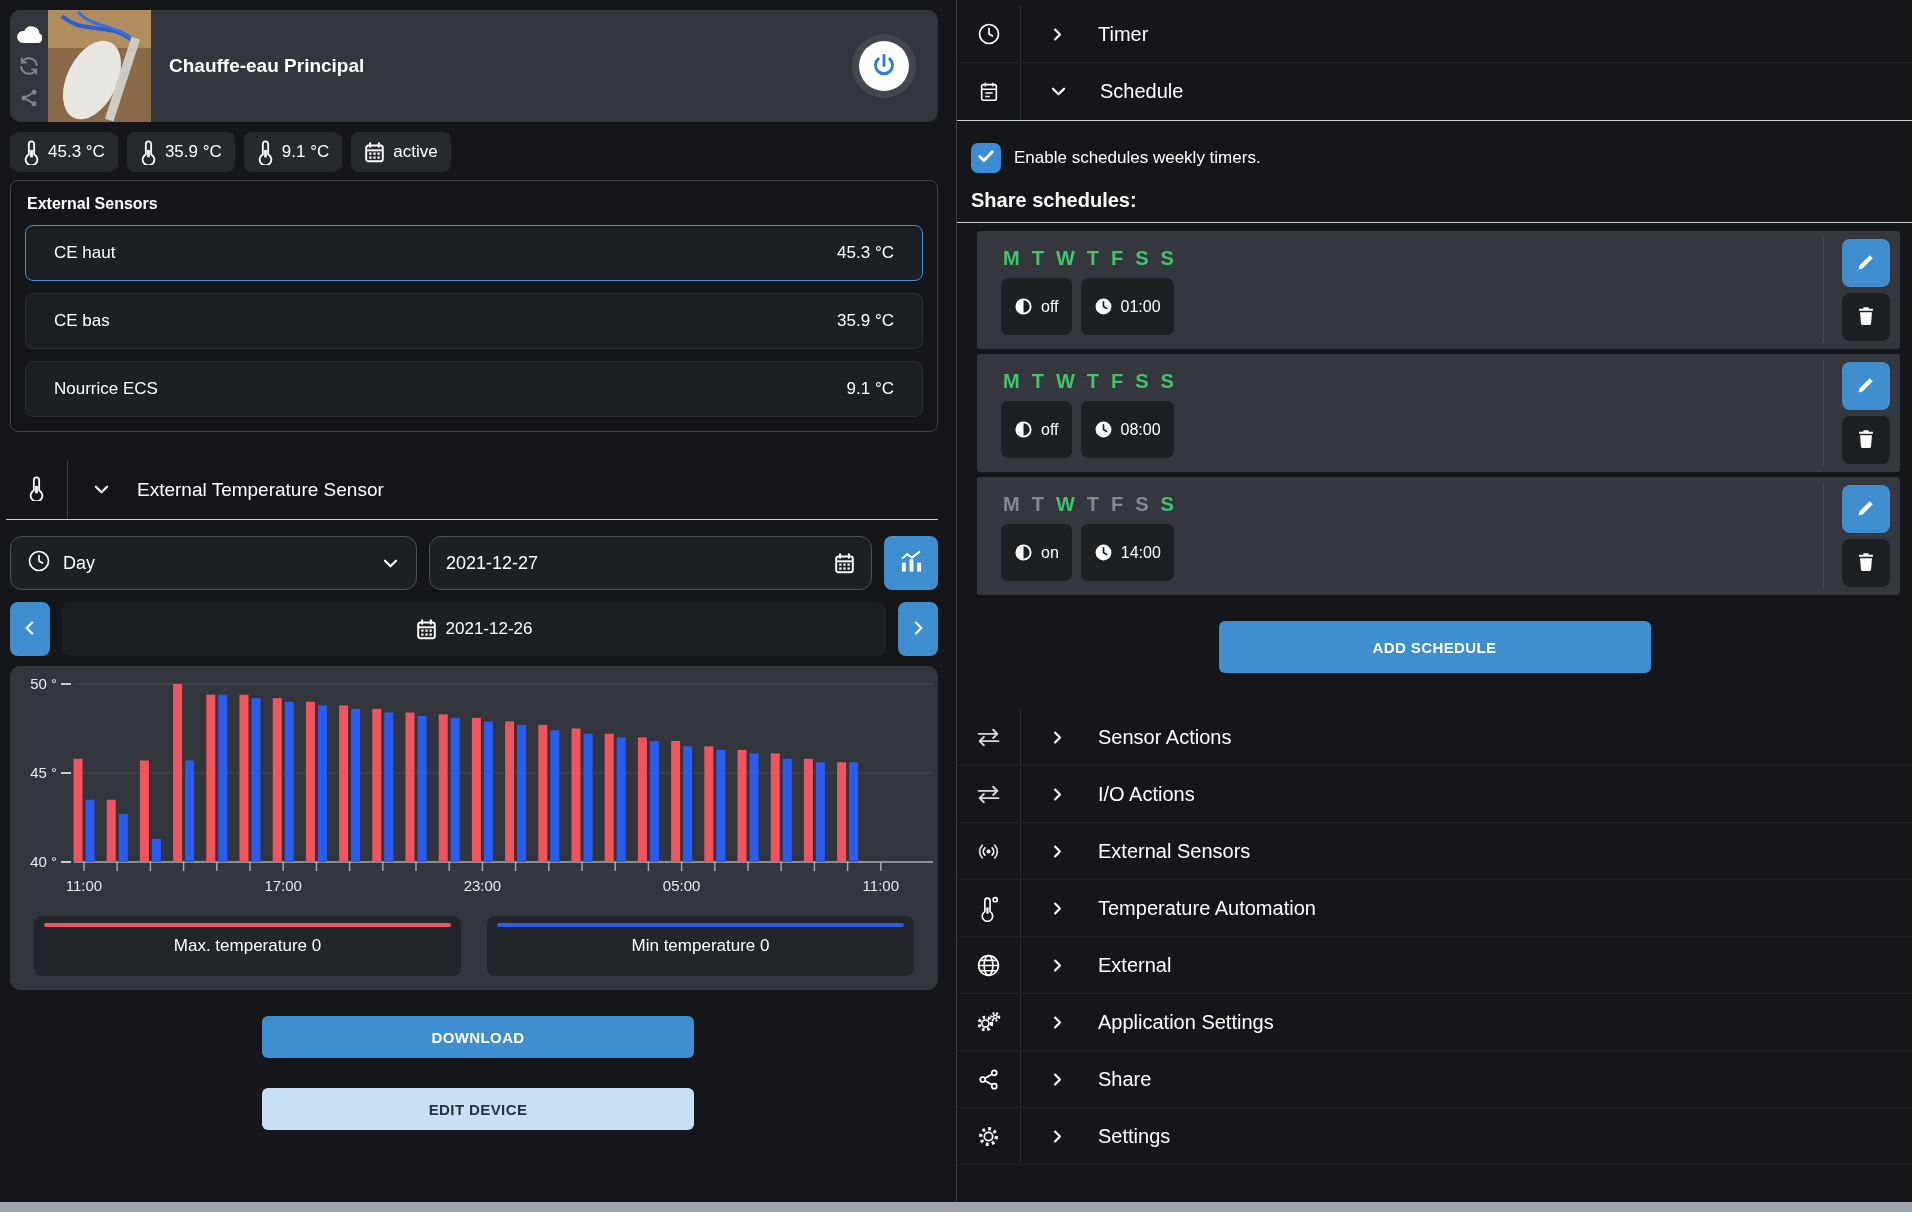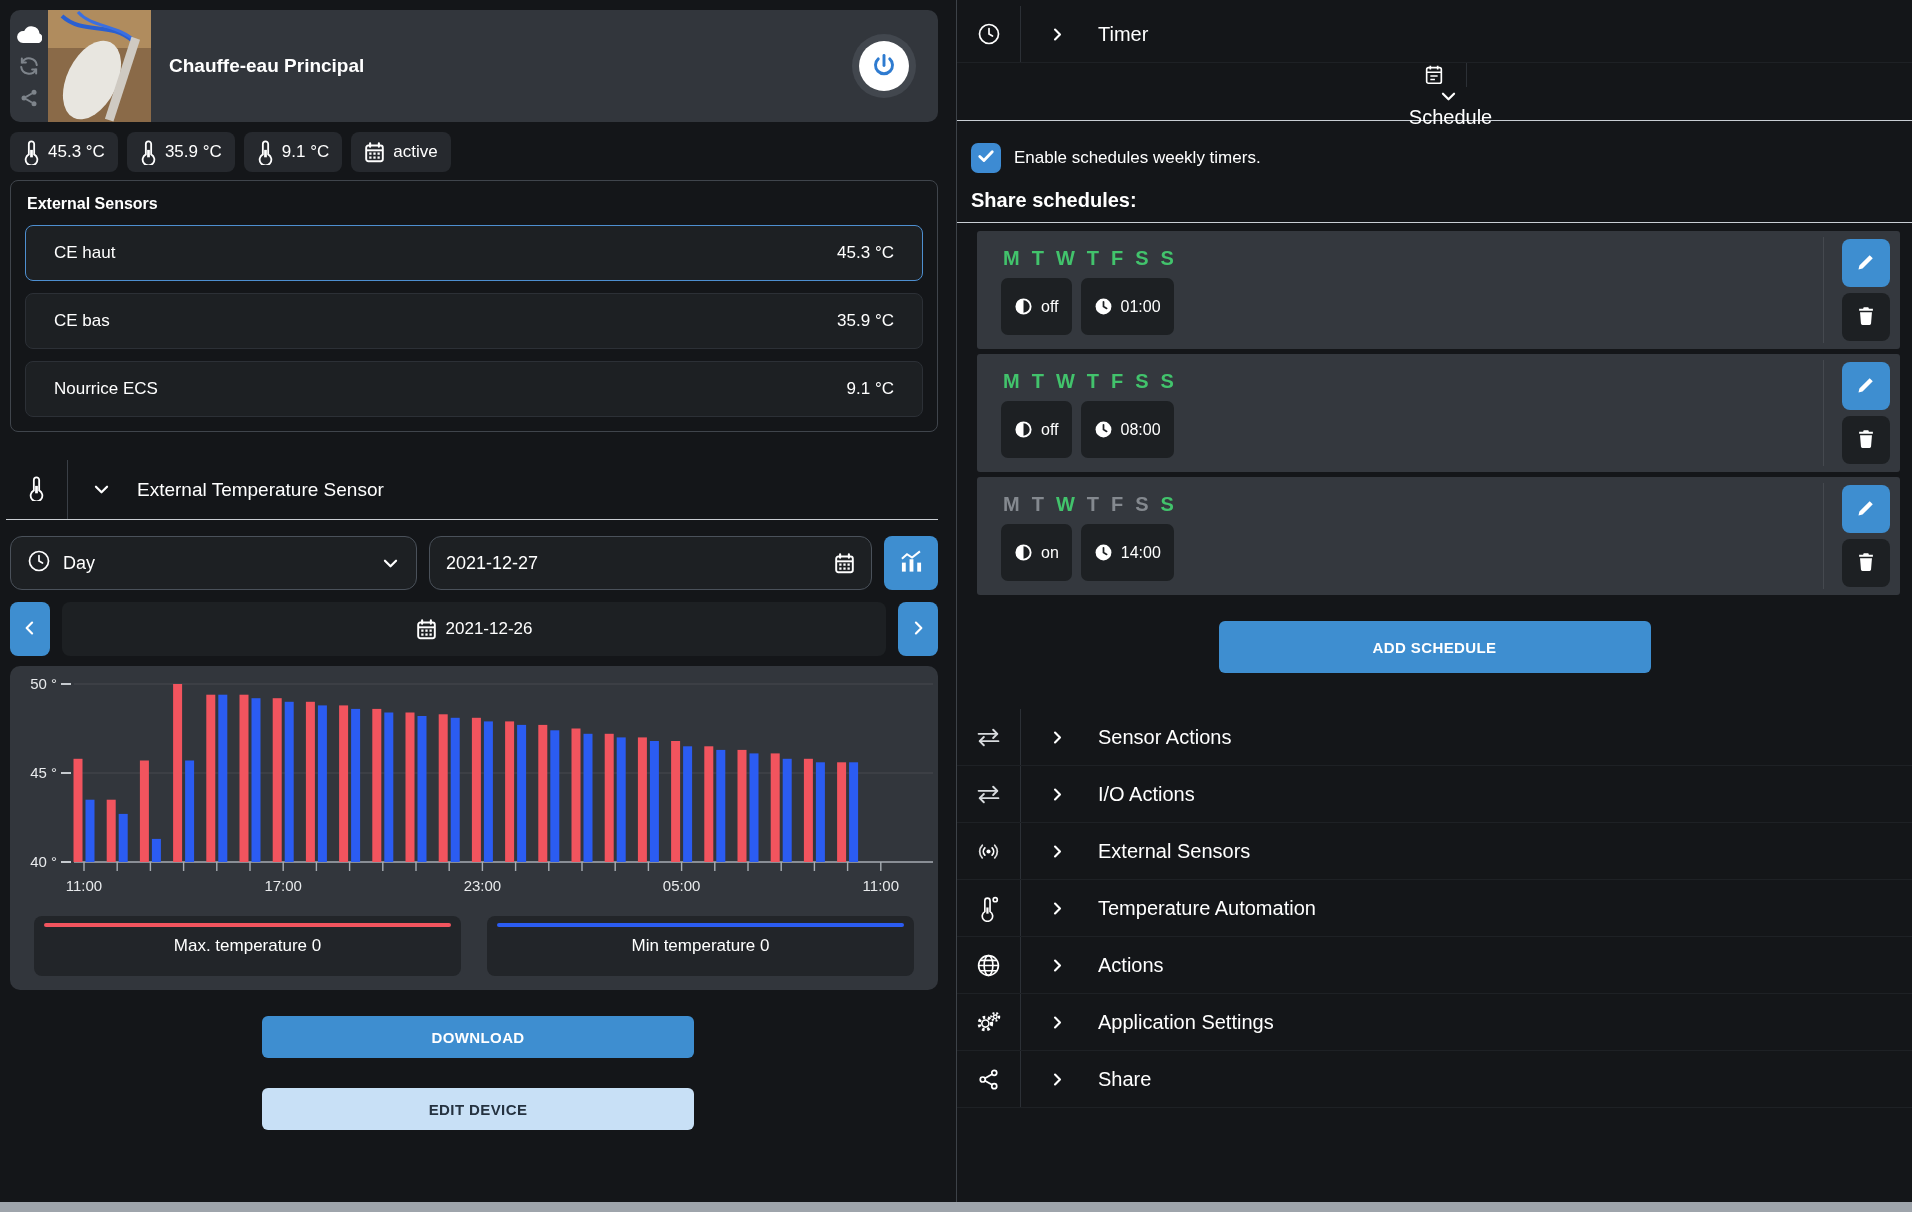--- a/index.html
+++ b/index.html
@@ -76,21 +76,21 @@
   .btn-primary { display:block; width:432px; height:42px; background:#3e8ed0; color:#fff; border:none;
     border-radius:6px; font-size:15px; font-weight:bold; letter-spacing:.4px; cursor:pointer;
     font-family:inherit; }
   .download { margin:26px auto 0; }
   .edit { display:block; width:432px; height:42px; margin:30px auto 0; background:#c8e0f6; color:#253240;
     border:none; border-radius:6px; font-size:15px; font-weight:bold; letter-spacing:.4px; cursor:pointer;
     font-family:inherit; }
 
   
   .acc-row { height:57px; display:flex; align-items:center; border-bottom:1px solid #1e2125; cursor:pointer; }
-  .acc-row.no-border { border-bottom:none;flex-direction:column; }
+  .acc-row.no-border { border-bottom:none; }
   .icon-cell { width:64px; height:100%; display:flex; align-items:center; justify-content:center;
     border-right:1px solid #2c3036; }
   .icon-cell span { display:flex; }
   .chev-r { margin-left:28px; display:flex; }
   .acc-label { margin-left:32px; font-size:20px; }
   .bright-divider { height:1px; background:#c9ced4; }
   .checkbox-row { display:flex; align-items:center; gap:13px; margin:22px 0 0 14px; }
   .checkbox { width:30px; height:30px; background:#3d8bd3; border-radius:7px; cursor:pointer;
     display:flex; align-items:center; justify-content:center; }
   .checkbox-label { font-size:17px; }
@@ -699,21 +699,21 @@
                 <ellipse cx="12" cy="12" rx="4.2" ry="9.5"></ellipse>
                 <path d="M2.5 12h19M4 7h16M4 17h16"></path>
               </svg>
             </span>
           </div>
           <span class="chev-r">
             <svg width="17" height="17" viewBox="0 0 24 24" fill="none" stroke="#fff" stroke-width="3" stroke-linecap="round" stroke-linejoin="round">
               <path d="M8.5 5l7 7-7 7"></path>
             </svg>
           </span>
-          <span class="acc-label">Actions</span>
+          <span class="acc-label">External</span>
         </div>
         <div class="acc-row">
           <div class="icon-cell">
             <span>
               <svg width="27" height="25" viewBox="0 0 26 24" fill="none" stroke="#fff">
                 <circle cx="10" cy="13" r="6" stroke-width="3" stroke-dasharray="2.4 2.6"></circle>
                 <circle cx="10" cy="13" r="3.4" stroke-width="1.6"></circle>
                 <circle cx="19.5" cy="6.5" r="3.6" stroke-width="2.4" stroke-dasharray="1.7 1.8"></circle>
                 <circle cx="19.5" cy="6.5" r="1.7" stroke-width="1.3"></circle>
               </svg>
@@ -737,17 +737,33 @@
               </svg>
             </span>
           </div>
           <span class="chev-r">
             <svg width="17" height="17" viewBox="0 0 24 24" fill="none" stroke="#fff" stroke-width="3" stroke-linecap="round" stroke-linejoin="round">
               <path d="M8.5 5l7 7-7 7"></path>
             </svg>
           </span>
           <span class="acc-label">Share</span>
         </div>
+        <div class="acc-row">
+          <div class="icon-cell">
+            <span>
+              <svg width="25" height="25" viewBox="0 0 24 24" fill="none" stroke="#fff">
+                <circle cx="12" cy="12" r="7.5" stroke-width="3.2" stroke-dasharray="2.6 3.2"></circle>
+                <circle cx="12" cy="12" r="4" stroke-width="1.7"></circle>
+              </svg>
+            </span>
+          </div>
+          <span class="chev-r">
+            <svg width="17" height="17" viewBox="0 0 24 24" fill="none" stroke="#fff" stroke-width="3" stroke-linecap="round" stroke-linejoin="round">
+              <path d="M8.5 5l7 7-7 7"></path>
+            </svg>
+          </span>
+          <span class="acc-label">Settings</span>
+        </div>
       </div>
   </div>
 </div>
 
 <div class="bottom-scrollbar"></div>
 
 </body></html>

